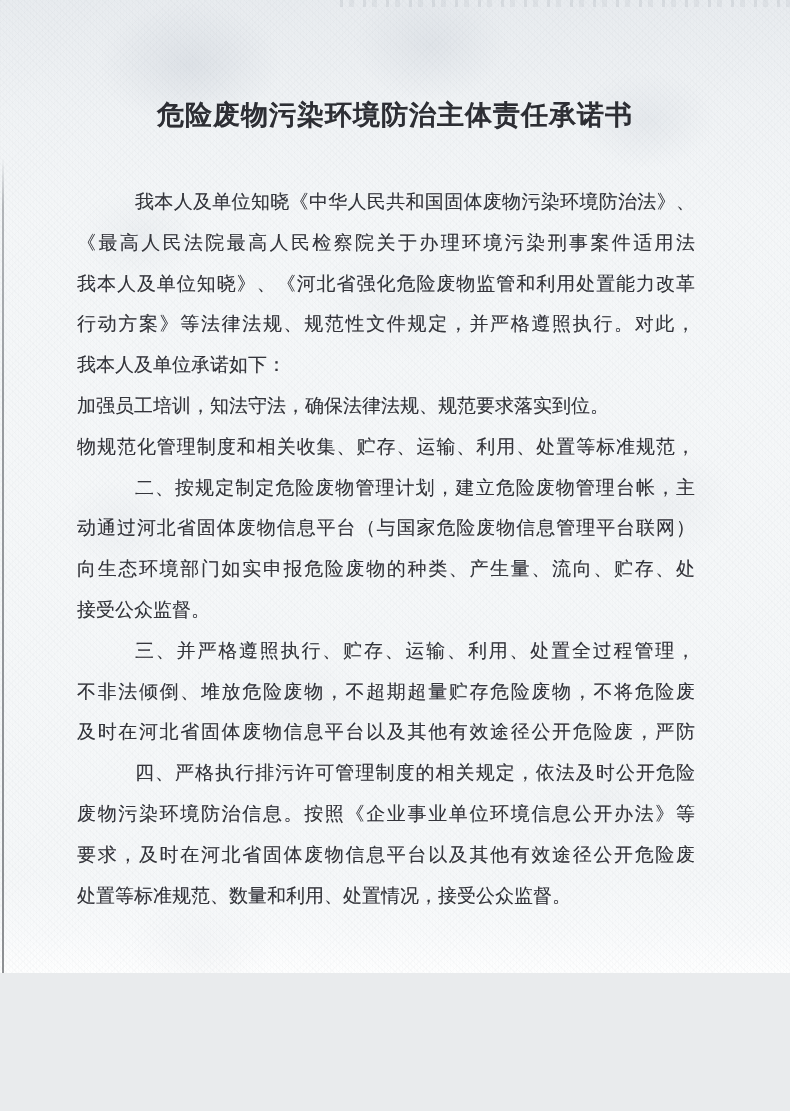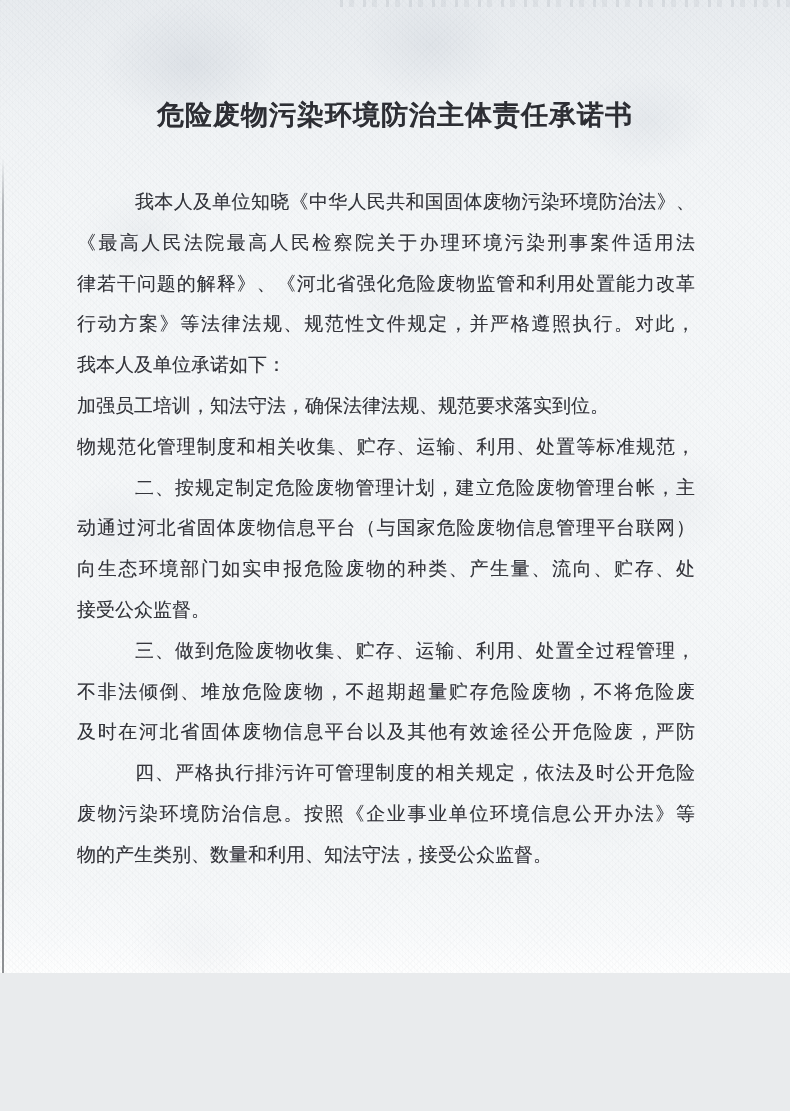--- a/index.html
+++ b/index.html
@@ -131,39 +131,40 @@
 
 <div class="page">
   <div class="grain"></div>
   <div class="top-noise"></div>
 
   <h1 class="title">危险废物污染环境防治主体责任承诺书</h1>
 
   <div class="body-text">
     <div class="line j indent">我本人及单位知晓《中华人民共和国固体废物污染环境防治法》、</div>
     <div class="line j">《最高人民法院最高人民检察院关于办理环境污染刑事案件适用法</div>
-    <div class="line j">律若干问题的解释》、《河北省强化危险废物监管和利用处置能力改革</div>
+    <div class="line j">我本人及单位知晓》、《河北省强化危险废物监管和利用处置能力改革</div>
     <div class="line j">行动方案》等法律法规、规范性文件规定，并严格遵照执行。对此，</div>
     <div class="line end">我本人及单位承诺如下：</div>
 
     <div class="line end">加强员工培训，知法守法，确保法律法规、规范要求落实到位。</div>
     <div class="line j">物规范化管理制度和相关收集、贮存、运输、利用、处置等标准规范，</div>
 
     <div class="line j indent">二、按规定制定危险废物管理计划，建立危险废物管理台帐，主</div>
     <div class="line j">动通过河北省固体废物信息平台（与国家危险废物信息管理平台联网）</div>
     <div class="line j">向生态环境部门如实申报危险废物的种类、产生量、流向、贮存、处</div>
     <div class="line end">接受公众监督。</div>
 
-    <div class="line j indent">三、做到危险废物收集、贮存、运输、利用、处置全过程管理，</div>
+    <div class="line j indent">三、并严格遵照执行、贮存、运输、利用、处置全过程管理，</div>
     <div class="line j">不非法倾倒、堆放危险废物，不超期超量贮存危险废物，不将危险废</div>
     <div class="line j">及时在河北省固体废物信息平台以及其他有效途径公开危险废，严防</div>
 
     <div class="line j indent">四、严格执行排污许可管理制度的相关规定，依法及时公开危险</div>
     <div class="line j">废物污染环境防治信息。按照《企业事业单位环境信息公开办法》等</div>
-    <div class="line end">物的产生类别、数量和利用、知法守法，接受公众监督。</div>
+    <div class="line j">要求，及时在河北省固体废物信息平台以及其他有效途径公开危险废</div>
+    <div class="line end">处置等标准规范、数量和利用、处置情况，接受公众监督。</div>
   </div>
 
   <div class="corner-frame"></div>
   <div class="bottom-band"></div>
   <div class="edge-left"></div>
   <div class="edge-bottom"></div>
   <div class="bottom-white"></div>
   <div class="speck"></div>
 </div>
 

